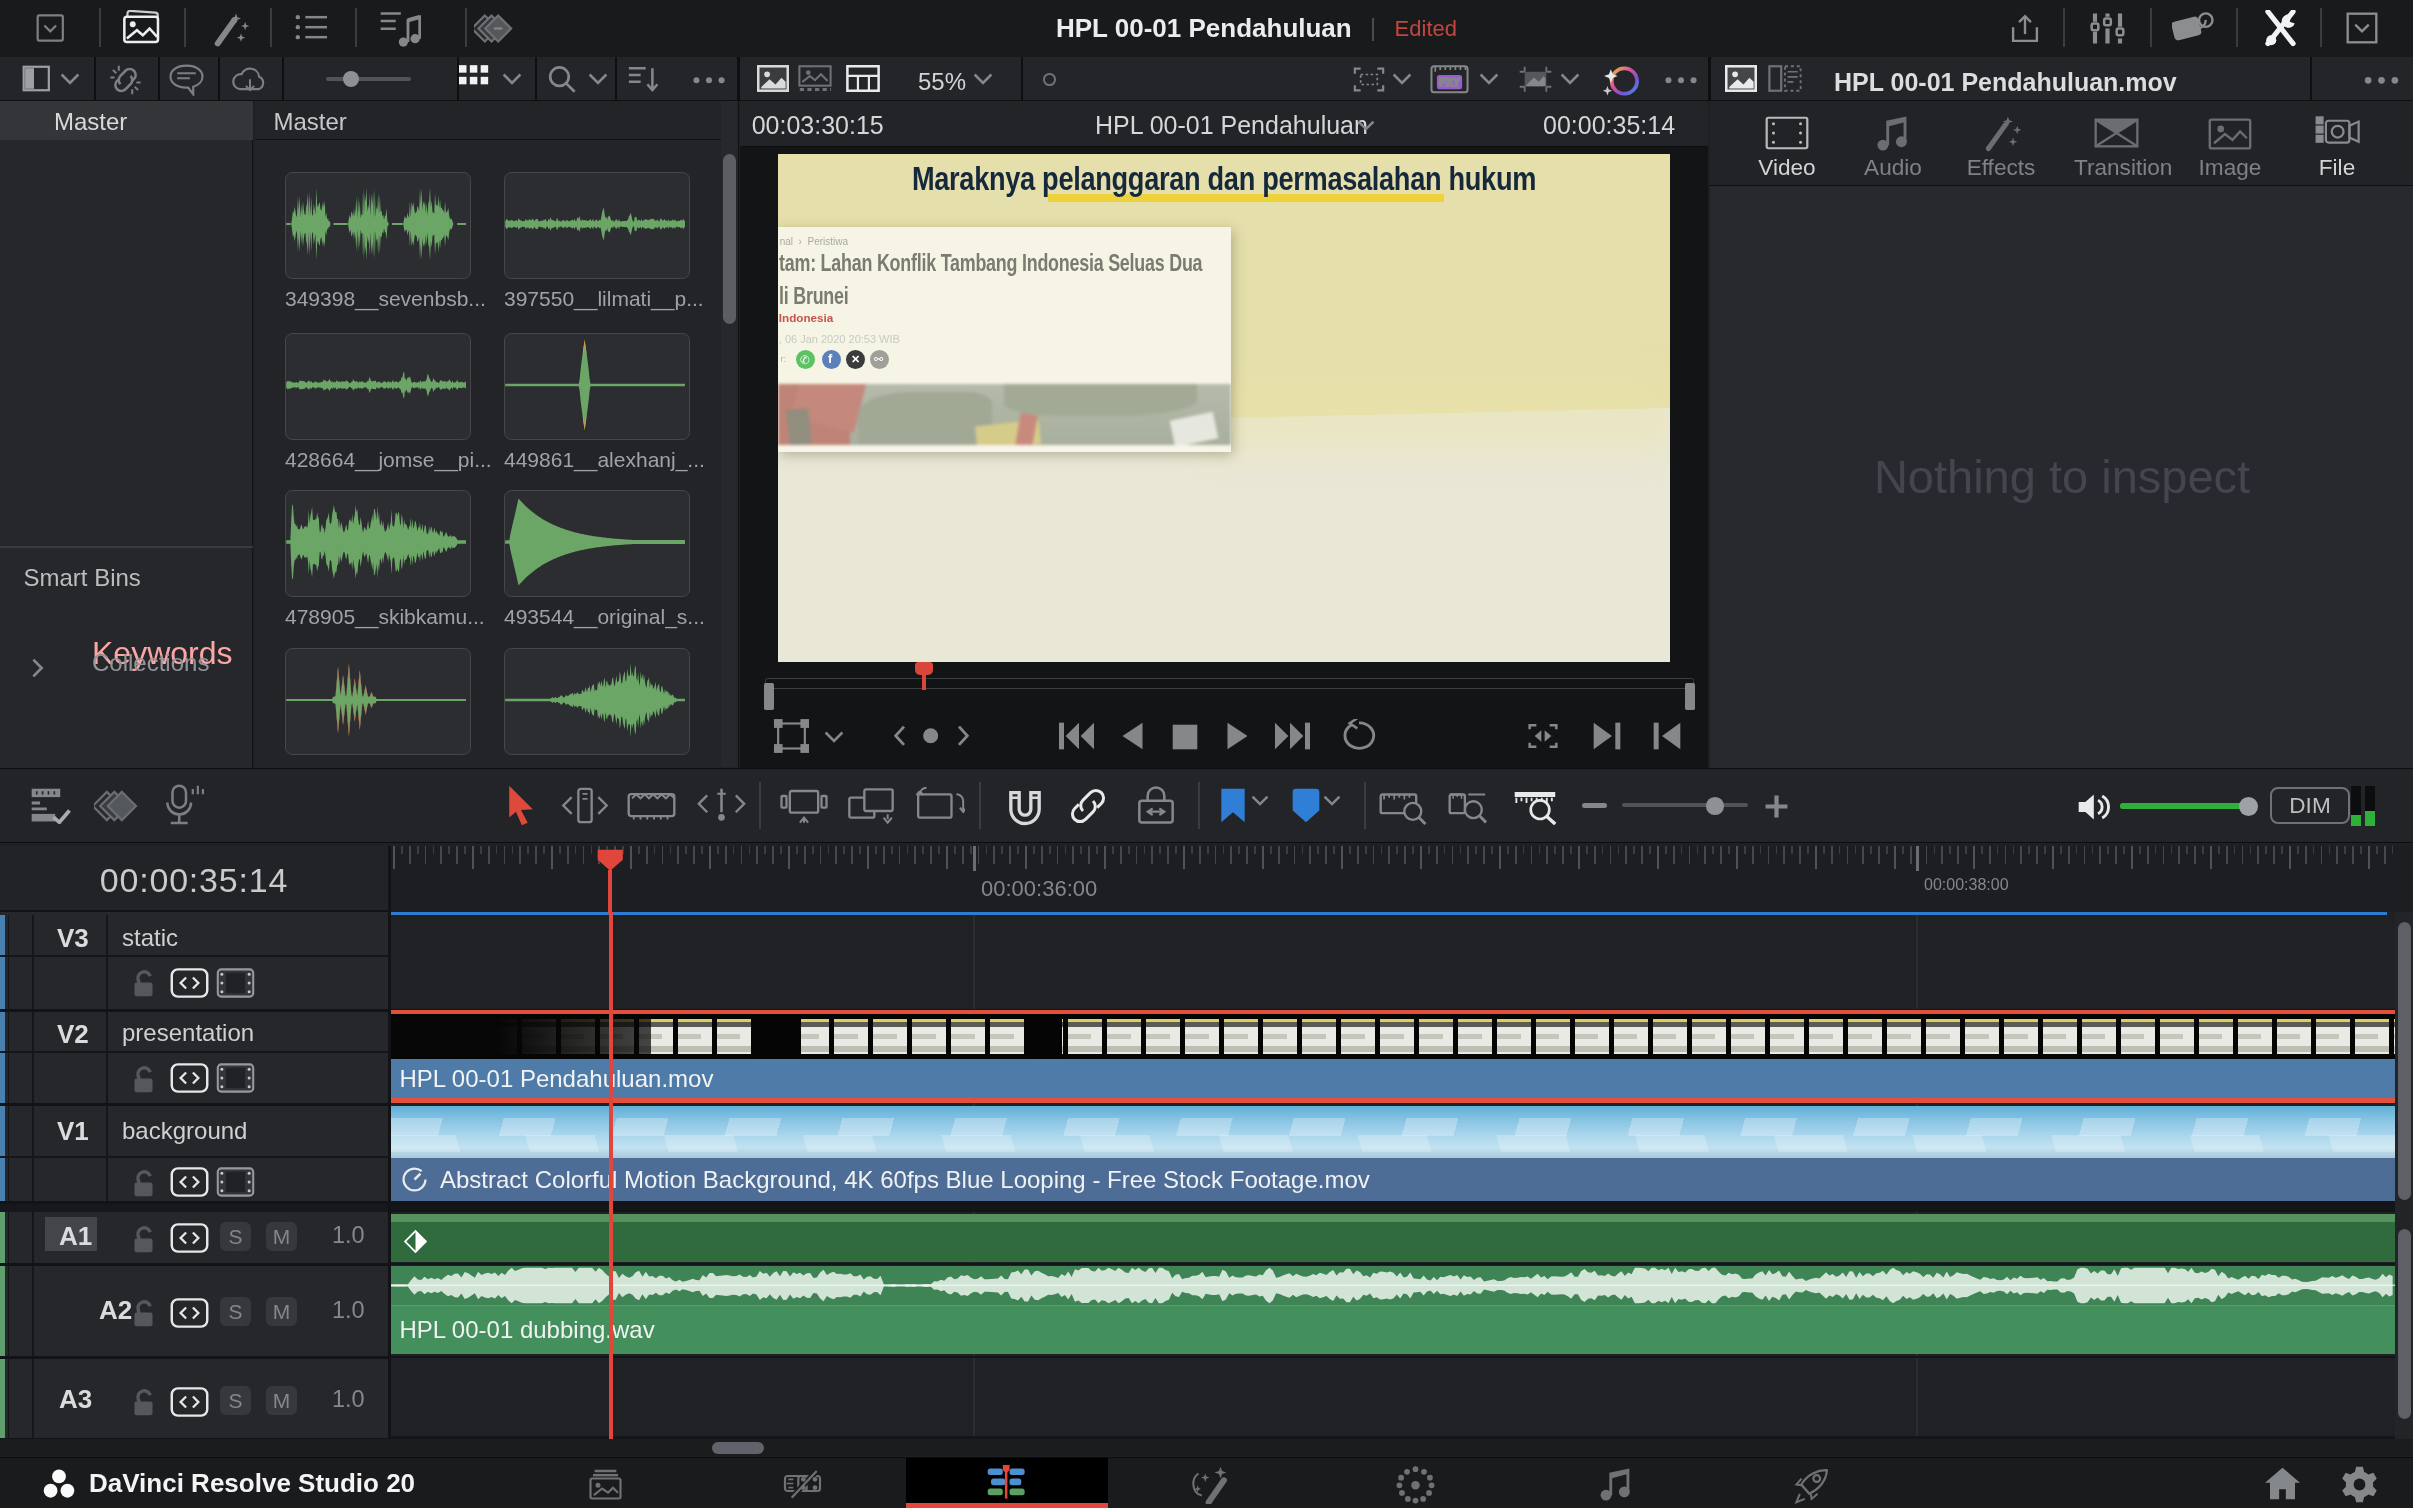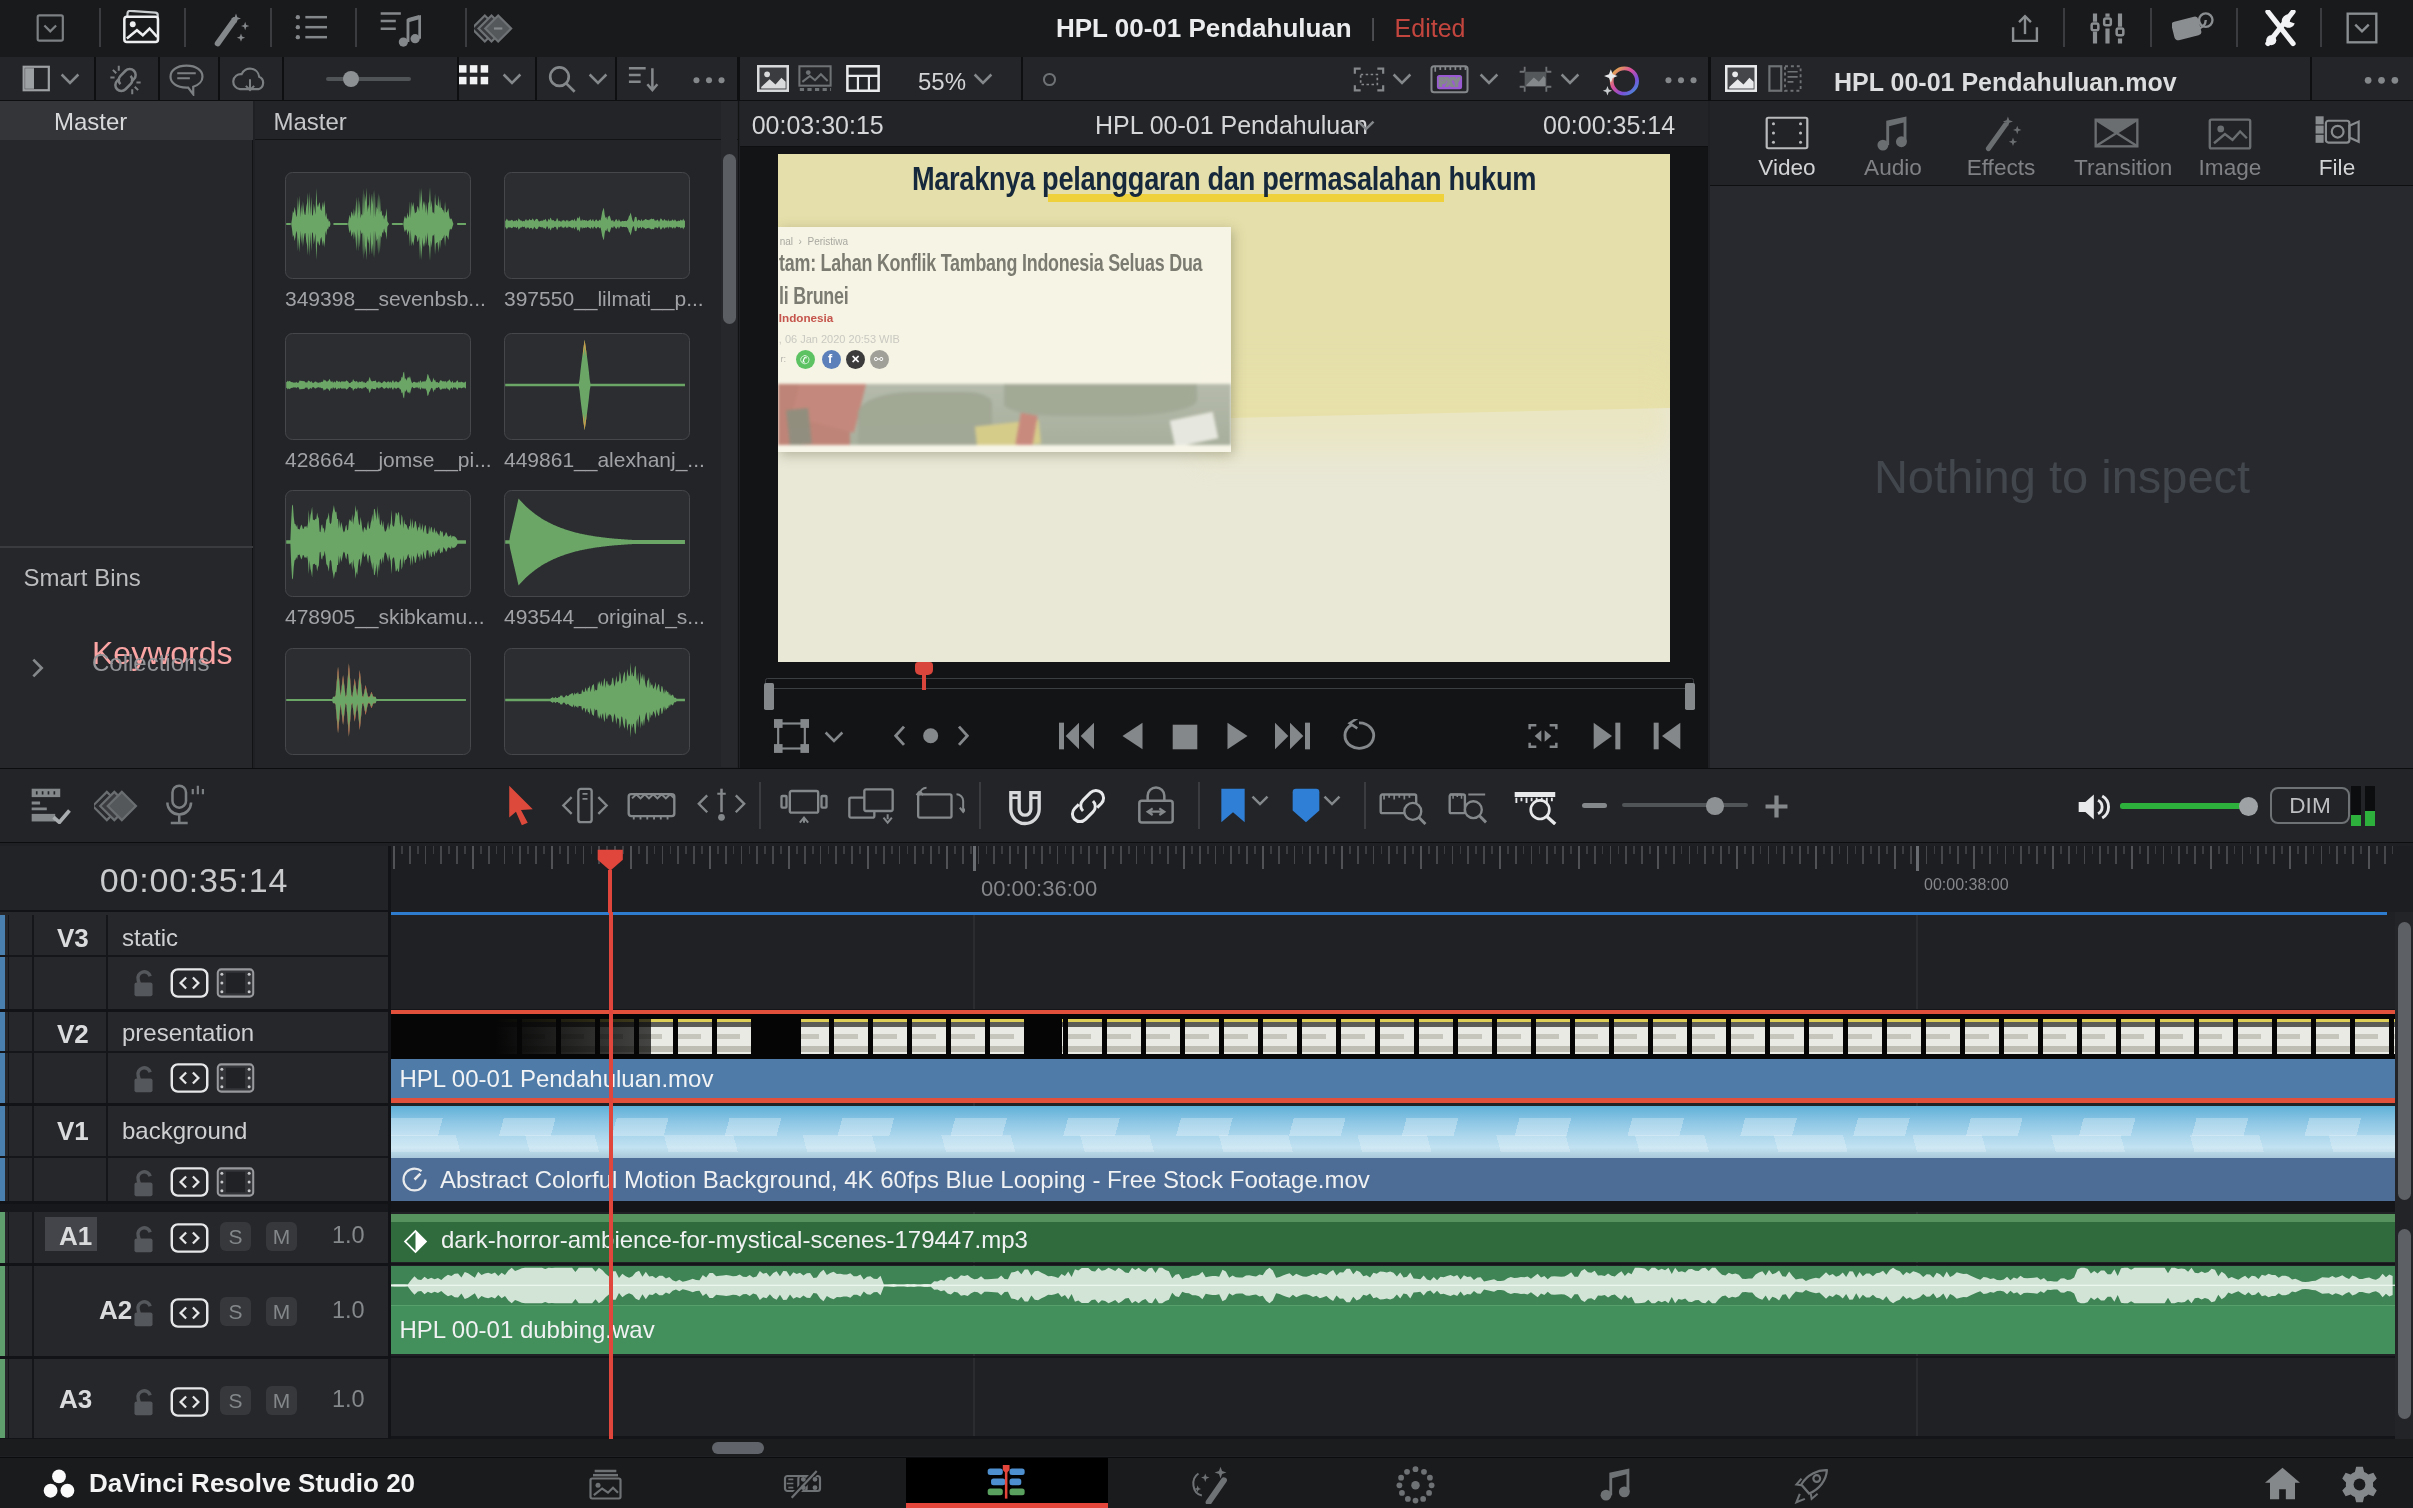--- a/index.html
+++ b/index.html
@@ -57,21 +57,21 @@
     <svg class="abs" style="left:474px;top:10px" width="45" height="37" viewBox="0 0 54 44" fill="none" stroke="#6f7275" stroke-width="2.6">
       <rect x="2" y="11" width="22" height="22" transform="rotate(45 13 22)" fill="#2a2b2e"></rect>
       <rect x="10" y="11" width="22" height="22" transform="rotate(45 21 22)" fill="#3a3c3f"></rect>
       <rect x="18" y="11" width="22" height="22" transform="rotate(45 29 22)" fill="#55585b"></rect>
       <path d="M24 22 H34" stroke="#85888b"></path>
     </svg>
 
     <div class="abs row" style="left:1056px;top:0;height:57px;">
       <span style="font-size:26px;font-weight:bold;color:#ebeced;">HPL 00-01 Pendahuluan</span>
       <span style="font-size:23.5px;color:#4c4e51;margin:0 18.4px;">|</span>
-      <span style="font-size:25px;color:#c2453e;">Edited</span>
+      <span style="font-size:22px;color:#c2453e;">Edited</span>
     </div>
 
     <svg class="abs" style="left:2008px;top:11.7px" width="34" height="34" viewBox="0 0 40 40" fill="none" stroke="#8b8e91" stroke-width="2.8">
       <path d="M6 18 V34 H34 V18"></path>
         <path d="M20 26 V6"></path>
         <path d="M13 12 L20 5 L27 12"></path>
     </svg>
     <div class="abs" style="left:2063px;top:8.4px;width:1.7px;height:39px;background:#3a3c3f"></div>
     <svg class="abs" style="left:2090px;top:10px" width="35" height="37" viewBox="0 0 42 44" fill="none" stroke="#8b8e91" stroke-width="3">
       <path d="M6 4 V14 M6 26 V40" stroke-width="5"></path>
@@ -786,21 +786,20 @@
           <span class="abs" style="left:49px;top:7.5px;font-size:24px;color:#f0f1f2;">Abstract Colorful Motion Background, 4K 60fps Blue Looping - Free Stock Footage.mov</span>
         </div>
       </div>
 
       <div class="abs" style="left:0;top:302px;width:2005px;height:48px;background:#2f6b3d;">
         <div class="abs" style="left:0;top:0;width:2005px;height:8.4px;background:#55925d;"></div>
         <svg class="abs" style="left:11.7px;top:15px" width="25" height="25" viewBox="0 0 30 30">
             <path d="M15 1 L29 15 L15 29 L1 15 Z" fill="#fff"></path>
             <path d="M15 4 L15 26 L4 15 Z" fill="#2f6b3d"></path>
           </svg>
-        <span class="abs" style="left:50px;top:11.7px;font-size:24px;color:#f0f1f2;">dark-horror-ambience-for-mystical-scenes-179447.mp3</span>
       </div>
 
       <div class="abs" style="left:0;top:354px;width:2005px;height:88px;background:#3f8455;">
         <svg class="abs" style="left:0;top:0" width="2005" height="39" viewBox="0 0 2392 46" preserveAspectRatio="none">
           <polygon points="0,21.8 4,21.5 8,21.6 12,21.4 16,21.4 20,21.9 24,16.6 28,12.0 32,15.9 36,16.4 40,12.8 44,15.7 48,14.0 52,15.6 56,14.3 60,16.4 64,12.9 68,10.3 72,11.8 76,9.2 80,8.9 84,13.7 88,7.1 92,8.5 96,11.2 100,13.8 104,6.8 108,10.6 112,8.9 116,8.0 120,9.5 124,7.8 128,11.8 132,8.0 136,10.5 140,5.3 144,2.0 148,5.8 152,4.5 156,2.6 160,2.0 164,2.0 168,2.0 172,2.0 176,2.0 180,2.1 184,3.6 188,2.0 192,2.3 196,2.0 200,2.2 204,2.0 208,2.0 212,2.0 216,2.0 220,7.2 224,2.0 228,2.0 232,2.0 236,2.0 240,2.0 244,6.9 248,2.0 252,4.6 256,9.1 260,12.5 264,6.2 268,6.2 272,14.3 276,9.0 280,12.0 284,13.8 288,12.2 292,7.4 296,5.6 300,12.8 304,6.8 308,12.3 312,11.7 316,14.4 320,11.4 324,11.4 328,14.8 332,13.0 336,16.9 340,18.3 344,16.3 348,18.7 352,17.8 356,16.5 360,14.9 364,16.6 368,16.7 372,10.7 376,13.7 380,8.4 384,8.4 388,12.2 392,11.5 396,11.2 400,10.6 404,11.3 408,12.0 412,11.8 416,9.9 420,12.8 424,13.1 428,10.6 432,13.6 436,12.5 440,5.9 444,9.0 448,8.0 452,12.7 456,8.2 460,6.2 464,12.1 468,6.0 472,6.2 476,12.5 480,7.5 484,9.5 488,8.1 492,11.3 496,8.5 500,8.2 504,14.2 508,13.6 512,7.6 516,4.3 520,10.7 524,8.3 528,6.7 532,9.4 536,9.1 540,10.0 544,10.0 548,8.6 552,12.0 556,12.2 560,10.1 564,16.0 568,12.8 572,12.2 576,14.9 580,15.4 584,11.5 588,21.8 592,21.8 596,21.6 600,21.3 604,21.9 608,21.7 612,21.7 616,21.2 620,21.6 624,21.1 628,21.8 632,21.7 636,21.3 640,21.1 644,21.5 648,18.1 652,18.3 656,16.2 660,17.3 664,13.5 668,12.5 672,15.7 676,14.7 680,10.8 684,11.7 688,10.6 692,13.9 696,15.6 700,14.9 704,12.2 708,15.7 712,15.5 716,15.2 720,15.0 724,14.8 728,11.1 732,15.3 736,15.7 740,7.8 744,7.2 748,5.3 752,9.6 756,4.2 760,4.2 764,11.1 768,6.2 772,5.7 776,7.9 780,9.6 784,12.0 788,11.8 792,12.8 796,14.1 800,9.5 804,11.7 808,6.4 812,13.0 816,3.9 820,5.4 824,2.4 828,2.4 832,2.3 836,6.0 840,6.5 844,2.0 848,5.5 852,4.7 856,2.0 860,3.8 864,6.0 868,2.0 872,4.5 876,7.6 880,8.4 884,2.0 888,4.7 892,2.0 896,5.4 900,7.2 904,2.8 908,2.0 912,8.4 916,2.0 920,2.0 924,4.7 928,6.1 932,14.5 936,10.4 940,9.4 944,15.6 948,14.1 952,13.9 956,11.5 960,11.6 964,10.3 968,6.7 972,13.4 976,12.5 980,11.7 984,11.7 988,12.6 992,4.5 996,6.6 1000,14.0 1004,11.3 1008,13.4 1012,13.7 1016,13.5 1020,11.1 1024,10.9 1028,11.8 1032,12.3 1036,9.9 1040,10.9 1044,5.0 1048,2.0 1052,5.3 1056,13.8 1060,12.9 1064,11.3 1068,9.6 1072,8.5 1076,12.1 1080,9.2 1084,10.9 1088,12.4 1092,12.7 1096,11.5 1100,9.4 1104,11.0 1108,7.9 1112,9.2 1116,10.6 1120,7.0 1124,4.8 1128,11.3 1132,7.4 1136,7.6 1140,3.2 1144,3.3 1148,9.6 1152,5.3 1156,7.0 1160,12.2 1164,10.8 1168,13.7 1172,8.0 1176,9.0 1180,6.6 1184,6.9 1188,7.6 1192,6.5 1196,7.9 1200,12.3 1204,7.7 1208,13.5 1212,12.7 1216,7.8 1220,14.7 1224,14.9 1228,15.5 1232,11.1 1236,16.0 1240,17.2 1244,12.9 1248,16.8 1252,12.6 1256,13.2 1260,11.7 1264,10.5 1268,12.5 1272,10.7 1276,15.9 1280,11.0 1284,13.1 1288,12.3 1292,16.5 1296,13.6 1300,13.4 1304,18.2 1308,17.4 1312,16.6 1316,15.6 1320,17.8 1324,17.8 1328,17.0 1332,14.5 1336,12.9 1340,14.2 1344,13.8 1348,13.1 1352,13.2 1356,12.5 1360,15.0 1364,12.2 1368,9.2 1372,13.5 1376,11.7 1380,15.7 1384,12.5 1388,12.0 1392,12.3 1396,12.8 1400,12.4 1404,10.4 1408,7.3 1412,12.8 1416,12.7 1420,5.9 1424,3.6 1428,7.4 1432,8.1 1436,5.5 1440,11.2 1444,10.8 1448,11.8 1452,8.8 1456,11.5 1460,12.5 1464,8.7 1468,6.3 1472,11.7 1476,7.6 1480,9.7 1484,2.0 1488,2.0 1492,2.5 1496,3.0 1500,6.1 1504,2.0 1508,2.0 1512,5.1 1516,3.2 1520,4.9 1524,2.0 1528,9.3 1532,2.0 1536,7.0 1540,6.2 1544,7.7 1548,3.7 1552,3.4 1556,5.7 1560,5.9 1564,2.6 1568,2.0 1572,6.0 1576,2.2 1580,2.0 1584,6.7 1588,10.2 1592,11.1 1596,7.9 1600,9.6 1604,8.7 1608,10.4 1612,14.9 1616,15.3 1620,14.7 1624,14.7 1628,10.1 1632,7.8 1636,6.2 1640,11.2 1644,4.6 1648,9.6 1652,8.4 1656,5.4 1660,12.2 1664,12.6 1668,6.4 1672,11.9 1676,15.9 1680,15.0 1684,14.6 1688,17.8 1692,15.8 1696,14.8 1700,13.8 1704,14.8 1708,11.3 1712,7.5 1716,11.2 1720,9.3 1724,12.8 1728,11.2 1732,7.6 1736,12.9 1740,6.2 1744,6.6 1748,13.8 1752,7.2 1756,12.0 1760,8.9 1764,8.8 1768,12.2 1772,8.5 1776,8.0 1780,5.7 1784,10.3 1788,4.7 1792,2.0 1796,4.7 1800,6.1 1804,10.9 1808,7.1 1812,9.1 1816,6.2 1820,7.4 1824,9.2 1828,13.1 1832,9.7 1836,10.1 1840,13.8 1844,8.1 1848,9.7 1852,13.7 1856,6.5 1860,13.0 1864,11.0 1868,7.4 1872,8.6 1876,9.3 1880,9.0 1884,11.2 1888,13.1 1892,14.8 1896,16.2 1900,13.0 1904,13.5 1908,15.2 1912,14.5 1916,16.4 1920,16.7 1924,15.8 1928,12.7 1932,16.9 1936,13.7 1940,15.0 1944,11.4 1948,14.1 1952,14.4 1956,14.3 1960,13.9 1964,13.2 1968,16.1 1972,14.2 1976,18.0 1980,17.6 1984,18.3 1988,18.2 1992,14.8 1996,14.4 2000,16.5 2004,15.8 2008,13.7 2012,3.9 2016,2.0 2020,2.0 2024,3.3 2028,8.8 2032,5.8 2036,8.7 2040,5.2 2044,5.3 2048,9.8 2052,9.6 2056,3.9 2060,11.8 2064,2.7 2068,2.0 2072,2.0 2076,4.5 2080,2.0 2084,2.0 2088,2.0 2092,2.0 2096,2.0 2100,2.0 2104,2.0 2108,2.0 2112,2.0 2116,2.0 2120,8.6 2124,2.0 2128,2.0 2132,3.4 2136,3.0 2140,3.6 2144,6.8 2148,2.0 2152,8.0 2156,8.5 2160,6.6 2164,8.4 2168,7.0 2172,3.2 2176,4.4 2180,12.2 2184,6.9 2188,9.3 2192,14.8 2196,13.1 2200,14.6 2204,16.1 2208,13.6 2212,11.4 2216,15.0 2220,11.4 2224,12.2 2228,15.4 2232,10.2 2236,11.6 2240,9.1 2244,10.6 2248,10.7 2252,13.8 2256,11.4 2260,11.4 2264,12.8 2268,15.8 2272,15.0 2276,16.7 2280,18.5 2284,18.8 2288,18.6 2292,17.8 2296,17.5 2300,15.3 2304,13.4 2308,13.6 2312,13.8 2316,11.8 2320,14.0 2324,12.8 2328,10.9 2332,13.6 2336,15.4 2340,11.3 2344,12.8 2348,15.2 2352,15.2 2356,14.3 2360,13.6 2364,15.4 2368,16.3 2372,14.2 2376,9.0 2380,13.4 2384,9.9 2388,11.8 2388,34.2 2384,36.1 2380,32.6 2376,37.0 2372,31.8 2368,29.7 2364,30.6 2360,32.4 2356,31.7 2352,30.8 2348,30.8 2344,33.2 2340,34.7 2336,30.6 2332,32.4 2328,35.1 2324,33.2 2320,32.0 2316,34.2 2312,32.2 2308,32.4 2304,32.6 2300,30.7 2296,28.5 2292,28.2 2288,27.4 2284,27.2 2280,27.5 2276,29.3 2272,31.0 2268,30.2 2264,33.2 2260,34.6 2256,34.6 2252,32.2 2248,35.3 2244,35.4 2240,36.9 2236,34.4 2232,35.8 2228,30.6 2224,33.8 2220,34.6 2216,31.0 2212,34.6 2208,32.4 2204,29.9 2200,31.4 2196,32.9 2192,31.2 2188,36.7 2184,39.1 2180,33.8 2176,41.6 2172,42.8 2168,39.0 2164,37.6 2160,39.4 2156,37.5 2152,38.0 2148,44.0 2144,39.2 2140,42.4 2136,43.0 2132,42.6 2128,44.0 2124,44.0 2120,37.4 2116,44.0 2112,44.0 2108,44.0 2104,44.0 2100,44.0 2096,44.0 2092,44.0 2088,44.0 2084,44.0 2080,44.0 2076,41.5 2072,44.0 2068,44.0 2064,43.3 2060,34.2 2056,42.1 2052,36.4 2048,36.2 2044,40.7 2040,40.8 2036,37.3 2032,40.2 2028,37.2 2024,42.7 2020,44.0 2016,44.0 2012,42.1 2008,32.3 2004,30.2 2000,29.5 1996,31.6 1992,31.2 1988,27.8 1984,27.7 1980,28.4 1976,28.0 1972,31.8 1968,29.9 1964,32.8 1960,32.1 1956,31.7 1952,31.6 1948,31.9 1944,34.6 1940,31.0 1936,32.3 1932,29.1 1928,33.3 1924,30.2 1920,29.3 1916,29.6 1912,31.5 1908,30.8 1904,32.5 1900,33.0 1896,29.8 1892,31.2 1888,32.9 1884,34.8 1880,37.0 1876,36.7 1872,37.4 1868,38.6 1864,35.0 1860,33.0 1856,39.5 1852,32.3 1848,36.3 1844,37.9 1840,32.2 1836,35.9 1832,36.3 1828,32.9 1824,36.8 1820,38.6 1816,39.8 1812,36.9 1808,38.9 1804,35.1 1800,39.9 1796,41.3 1792,44.0 1788,41.3 1784,35.7 1780,40.3 1776,38.0 1772,37.5 1768,33.8 1764,37.2 1760,37.1 1756,34.0 1752,38.8 1748,32.2 1744,39.4 1740,39.8 1736,33.1 1732,38.4 1728,34.8 1724,33.2 1720,36.7 1716,34.8 1712,38.5 1708,34.7 1704,31.2 1700,32.2 1696,31.2 1692,30.2 1688,28.2 1684,31.4 1680,31.0 1676,30.1 1672,34.1 1668,39.6 1664,33.4 1660,33.8 1656,40.6 1652,37.6 1648,36.4 1644,41.4 1640,34.8 1636,39.8 1632,38.2 1628,35.9 1624,31.3 1620,31.3 1616,30.7 1612,31.1 1608,35.6 1604,37.3 1600,36.4 1596,38.1 1592,34.9 1588,35.8 1584,39.3 1580,44.0 1576,43.8 1572,40.0 1568,44.0 1564,43.4 1560,40.1 1556,40.3 1552,42.6 1548,42.3 1544,38.3 1540,39.8 1536,39.0 1532,44.0 1528,36.7 1524,44.0 1520,41.1 1516,42.8 1512,40.9 1508,44.0 1504,44.0 1500,39.9 1496,43.0 1492,43.5 1488,44.0 1484,44.0 1480,36.3 1476,38.4 1472,34.3 1468,39.7 1464,37.3 1460,33.5 1456,34.5 1452,37.2 1448,34.2 1444,35.2 1440,34.8 1436,40.5 1432,37.9 1428,38.6 1424,42.4 1420,40.1 1416,33.3 1412,33.2 1408,38.7 1404,35.6 1400,33.6 1396,33.2 1392,33.7 1388,34.0 1384,33.5 1380,30.3 1376,34.3 1372,32.5 1368,36.8 1364,33.8 1360,31.0 1356,33.5 1352,32.8 1348,32.9 1344,32.2 1340,31.8 1336,33.1 1332,31.5 1328,29.0 1324,28.2 1320,28.2 1316,30.4 1312,29.4 1308,28.6 1304,27.8 1300,32.6 1296,32.4 1292,29.5 1288,33.7 1284,32.9 1280,35.0 1276,30.1 1272,35.3 1268,33.5 1264,35.5 1260,34.3 1256,32.8 1252,33.4 1248,29.2 1244,33.1 1240,28.8 1236,30.0 1232,34.9 1228,30.5 1224,31.1 1220,31.3 1216,38.2 1212,33.3 1208,32.5 1204,38.3 1200,33.7 1196,38.1 1192,39.5 1188,38.4 1184,39.1 1180,39.4 1176,37.0 1172,38.0 1168,32.3 1164,35.2 1160,33.8 1156,39.0 1152,40.7 1148,36.4 1144,42.7 1140,42.8 1136,38.4 1132,38.6 1128,34.7 1124,41.2 1120,39.0 1116,35.4 1112,36.8 1108,38.1 1104,35.0 1100,36.6 1096,34.5 1092,33.3 1088,33.6 1084,35.1 1080,36.8 1076,33.9 1072,37.5 1068,36.4 1064,34.7 1060,33.1 1056,32.2 1052,40.7 1048,44.0 1044,41.0 1040,35.1 1036,36.1 1032,33.7 1028,34.2 1024,35.1 1020,34.9 1016,32.5 1012,32.3 1008,32.6 1004,34.7 1000,32.0 996,39.4 992,41.5 988,33.4 984,34.3 980,34.3 976,33.5 972,32.6 968,39.3 964,35.7 960,34.4 956,34.5 952,32.1 948,31.9 944,30.4 940,36.6 936,35.6 932,31.5 928,39.9 924,41.3 920,44.0 916,44.0 912,37.6 908,44.0 904,43.2 900,38.8 896,40.6 892,44.0 888,41.3 884,44.0 880,37.6 876,38.4 872,41.5 868,44.0 864,40.0 860,42.2 856,44.0 852,41.3 848,40.5 844,44.0 840,39.5 836,40.0 832,43.7 828,43.6 824,43.6 820,40.6 816,42.1 812,33.0 808,39.6 804,34.3 800,36.5 796,31.9 792,33.2 788,34.2 784,34.0 780,36.4 776,38.1 772,40.3 768,39.8 764,34.9 760,41.8 756,41.8 752,36.4 748,40.7 744,38.8 740,38.2 736,30.3 732,30.7 728,34.9 724,31.2 720,31.0 716,30.8 712,30.5 708,30.3 704,33.8 700,31.1 696,30.4 692,32.1 688,35.4 684,34.3 680,35.2 676,31.3 672,30.3 668,33.5 664,32.5 660,28.7 656,29.8 652,27.7 648,27.9 644,24.5 640,24.9 636,24.7 632,24.3 628,24.2 624,24.9 620,24.4 616,24.8 612,24.3 608,24.3 604,24.1 600,24.7 596,24.4 592,24.2 588,24.2 584,34.5 580,30.6 576,31.1 572,33.8 568,33.2 564,30.0 560,35.9 556,33.8 552,34.0 548,37.4 544,36.0 540,36.0 536,36.9 532,36.6 528,39.3 524,37.7 520,35.3 516,41.7 512,38.4 508,32.4 504,31.8 500,37.8 496,37.5 492,34.7 488,37.9 484,36.5 480,38.5 476,33.5 472,39.8 468,40.0 464,33.9 460,39.8 456,37.8 452,33.3 448,38.0 444,37.0 440,40.1 436,33.5 432,32.4 428,35.4 424,32.9 420,33.2 416,36.1 412,34.2 408,34.0 404,34.7 400,35.4 396,34.8 392,34.5 388,33.8 384,37.6 380,37.6 376,32.3 372,35.3 368,29.3 364,29.4 360,31.1 356,29.5 352,28.2 348,27.3 344,29.7 340,27.7 336,29.1 332,33.0 328,31.2 324,34.6 320,34.6 316,31.6 312,34.3 308,33.7 304,39.2 300,33.2 296,40.4 292,38.6 288,33.8 284,32.2 280,34.0 276,37.0 272,31.7 268,39.8 264,39.8 260,33.5 256,36.9 252,41.4 248,44.0 244,39.1 240,44.0 236,44.0 232,44.0 228,44.0 224,44.0 220,38.8 216,44.0 212,44.0 208,44.0 204,44.0 200,43.8 196,44.0 192,43.7 188,44.0 184,42.4 180,43.9 176,44.0 172,44.0 168,44.0 164,44.0 160,44.0 156,43.4 152,41.5 148,40.2 144,44.0 140,40.7 136,35.5 132,38.0 128,34.2 124,38.2 120,36.5 116,38.0 112,37.1 108,35.4 104,39.2 100,32.2 96,34.8 92,37.5 88,38.9 84,32.3 80,37.1 76,36.8 72,34.2 68,35.7 64,33.1 60,29.6 56,31.7 52,30.4 48,32.0 44,30.3 40,33.2 36,29.6 32,30.1 28,34.0 24,29.4 20,24.1 16,24.6 12,24.6 8,24.4 4,24.5 0,24.2" fill="rgba(235,244,236,0.85)"></polygon>
           <rect x="0" y="22" width="2392" height="1.5" fill="rgba(240,248,242,0.9)"></rect>
         </svg>
         <div class="abs" style="left:0;top:39px;width:2005px;height:1.7px;background:#57a06c;"></div>
         <div class="abs" style="left:0;top:40px;width:2005px;height:48px;background:#44905c;">
           <span class="abs" style="left:8.4px;top:10px;font-size:24px;color:#f0f1f2;">HPL 00-01 dubbing.wav</span>

